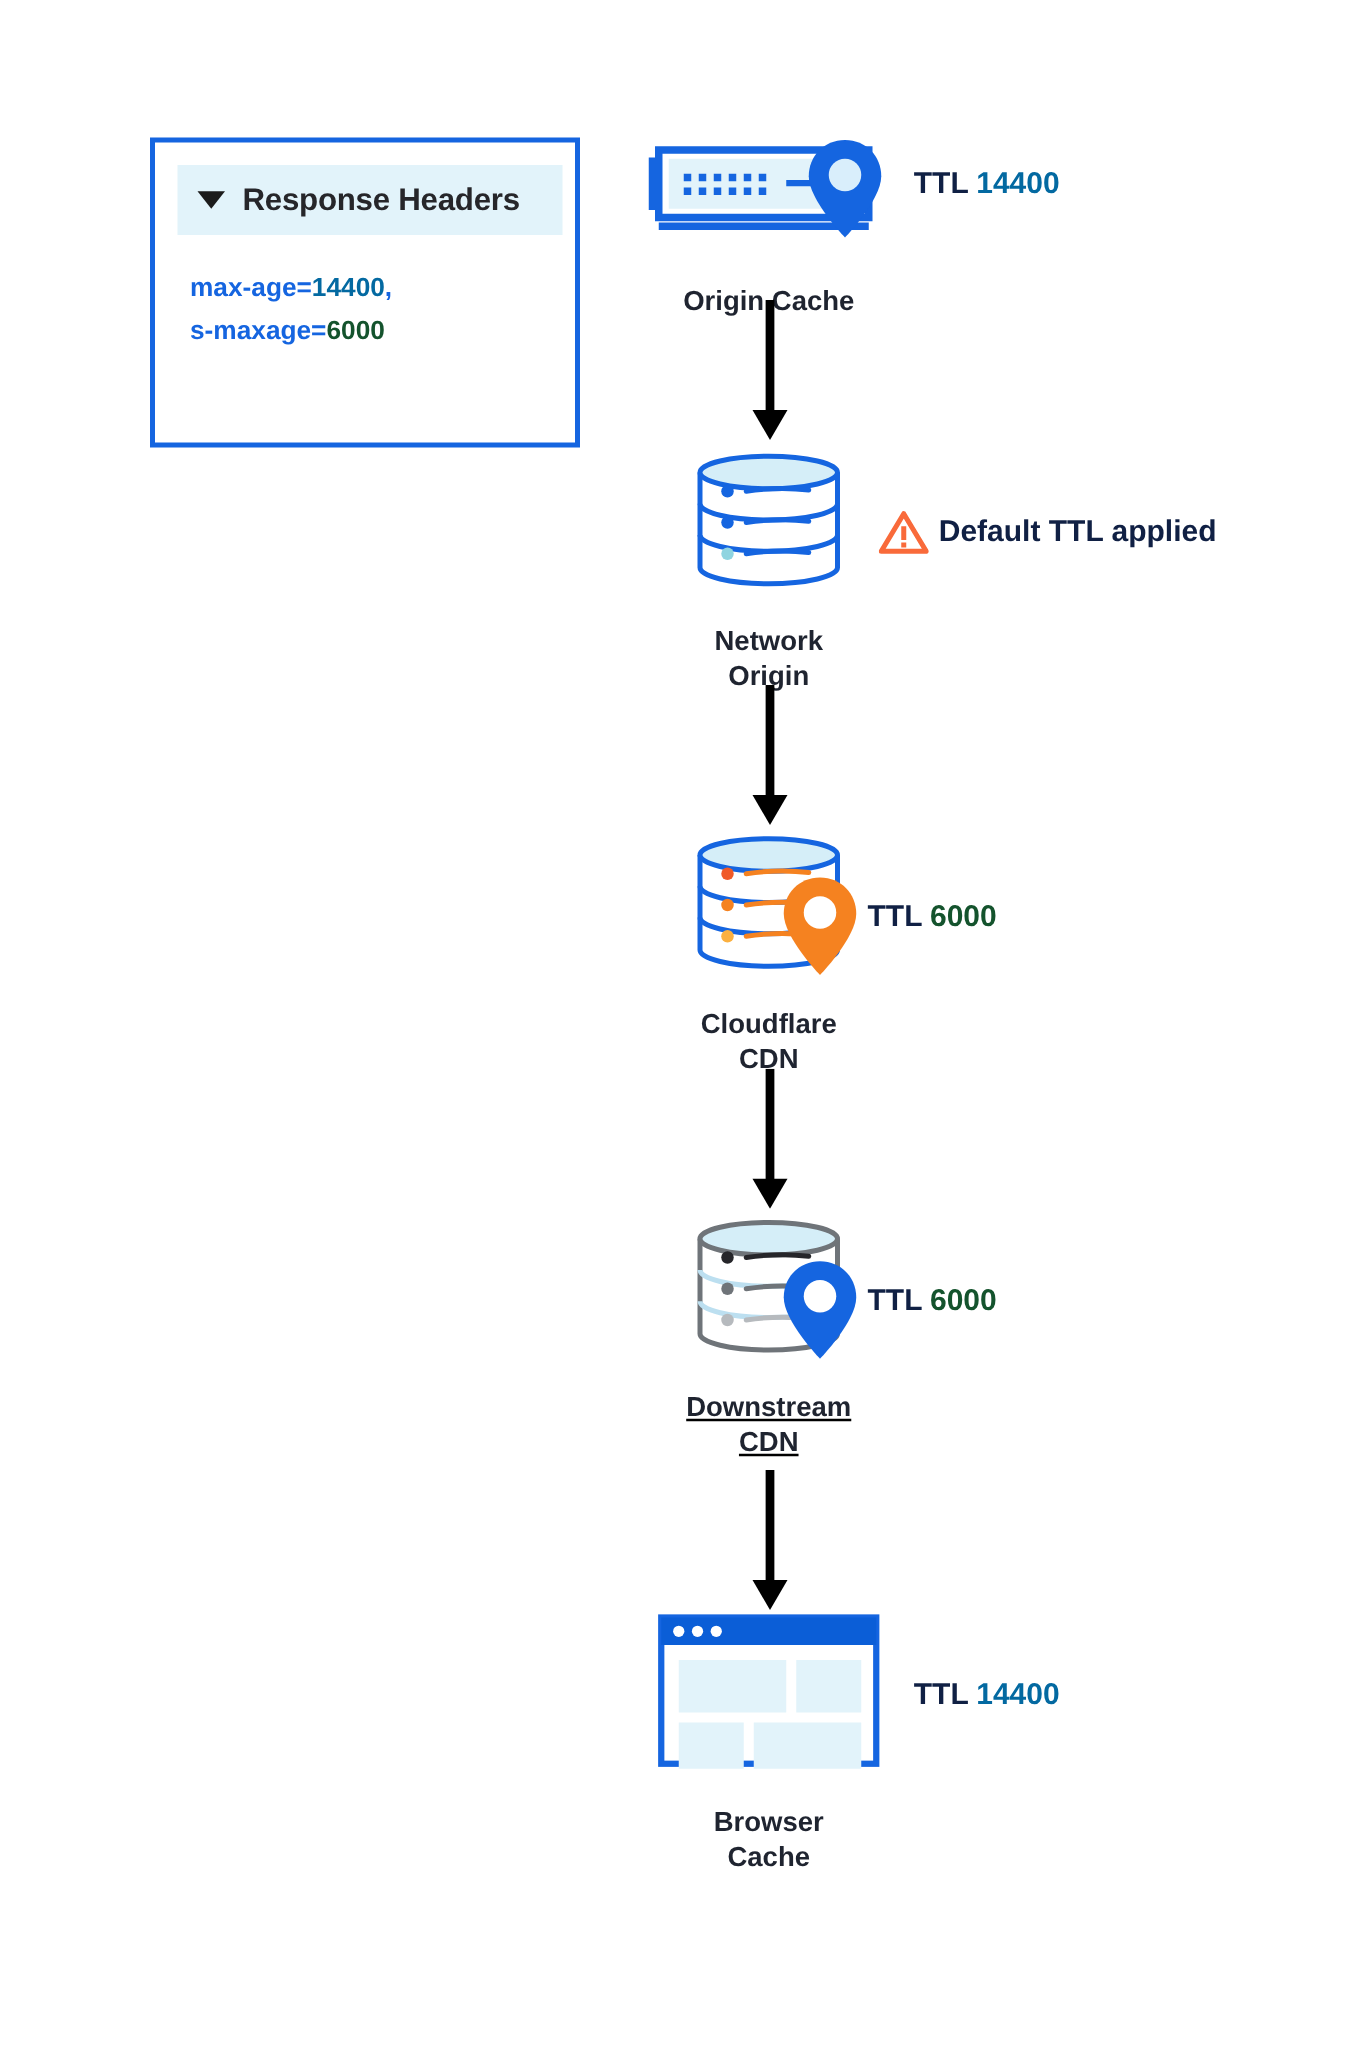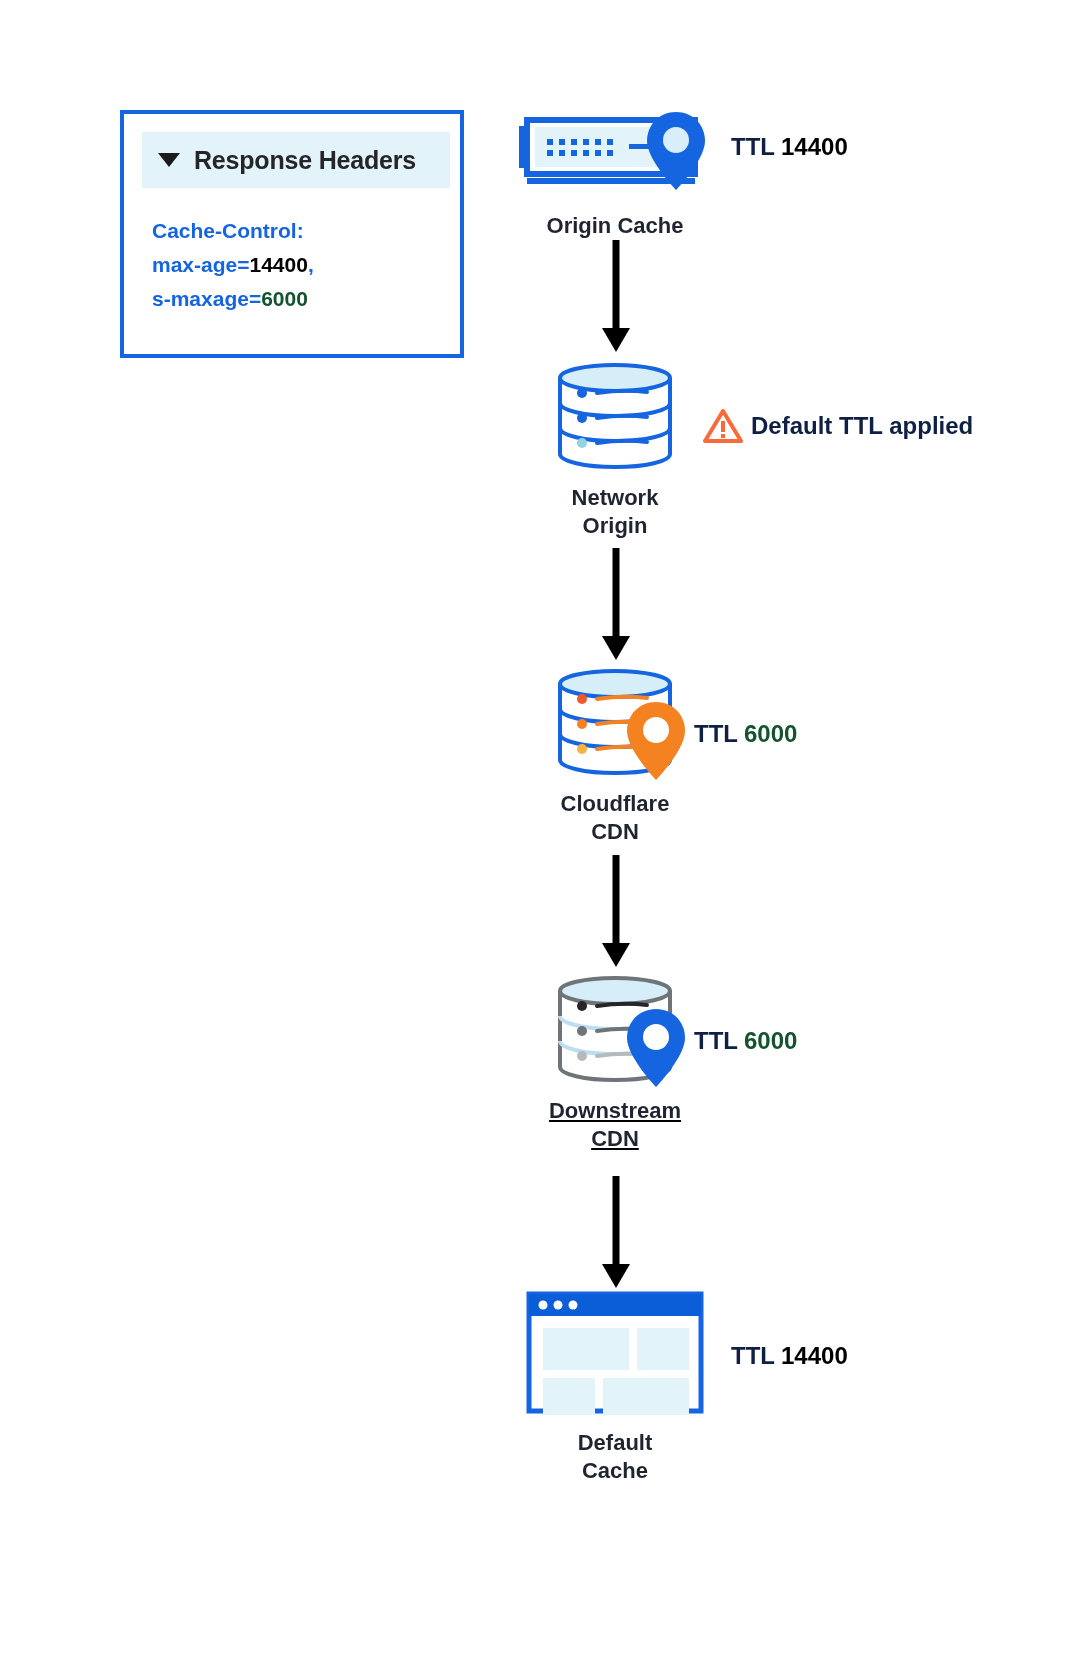--- a/index.html
+++ b/index.html
@@ -59,36 +59,36 @@
     position: absolute;
     left: 28px;
     top: 100px;
     width: 300px;
     font-size: 21px;
     font-weight: bold;
     line-height: 34px;
     color: #1565e0;
   }
   .hdr-line { white-space: nowrap; }
-  .v-purple { color: #000000; }
+  .v-purple { color: #0369a1; }
   .v-green  { color: #14532d; }
   .v-blue   { color: #1565e0; }
 
   
   .node {
     position: absolute;
     text-align: center;
   }
   .node-label {
     font-size: 22px;
     font-weight: bold;
     color: #1f2430;
     line-height: 28px;
     white-space: pre-line;
-    margin-top: 10px;
+    margin-top: 24px;
   }
   .ttl {
     position: absolute;
     font-size: 24px;
     font-weight: bold;
     color: #102044;
     white-space: nowrap;
   }
   .ttl .num { margin-left: 6px; }
 
@@ -107,23 +107,20 @@
 </style>
 </head>
 <body>
 
 <div id="headers-panel">
   <div id="headers-panel-titlebar">
     <span class="caret-down"></span>
     <span id="headers-panel-title">Response Headers</span>
   </div>
   <div id="headers-body">
-    <div class="hdr-line">
-      <span class="v-blue">Cache-Control:</span>
-    </div>
     <div class="hdr-line">
       <span class="v-blue">max-age=</span><span class="v-purple">14400</span><span class="v-blue">,</span>
     </div>
     <div class="hdr-line">
       <span class="v-blue">s-maxage=</span><span class="v-green">6000</span>
     </div>
   </div>
 </div>
 
 <div class="node" style="left:505px; top:108px; width:220px;">
@@ -268,18 +265,18 @@
     <rect x="24" y="4" width="172" height="117" fill="#ffffff" stroke="#1565e0" stroke-width="5"></rect>
     <rect x="24" y="4" width="172" height="22" fill="#0b5ed7"></rect>
     <circle cx="38" cy="15" r="4.5" fill="#ffffff"></circle>
     <circle cx="53" cy="15" r="4.5" fill="#ffffff"></circle>
     <circle cx="68" cy="15" r="4.5" fill="#ffffff"></circle>
     <rect x="38" y="38" width="86" height="42" fill="#e2f3fa"></rect>
     <rect x="132" y="38" width="52" height="42" fill="#e2f3fa"></rect>
     <rect x="38" y="88" width="52" height="42" fill="#e2f3fa"></rect>
     <rect x="98" y="88" width="86" height="42" fill="#e2f3fa"></rect>
   </svg>
-  <div class="node-label">Default
+  <div class="node-label">Browser
 Cache</div>
 </div>
 <div class="ttl" style="left:731px; top:1342px;">
   <span>TTL</span><span class="num v-purple">14400</span>
 </div>
 
 </body></html>

